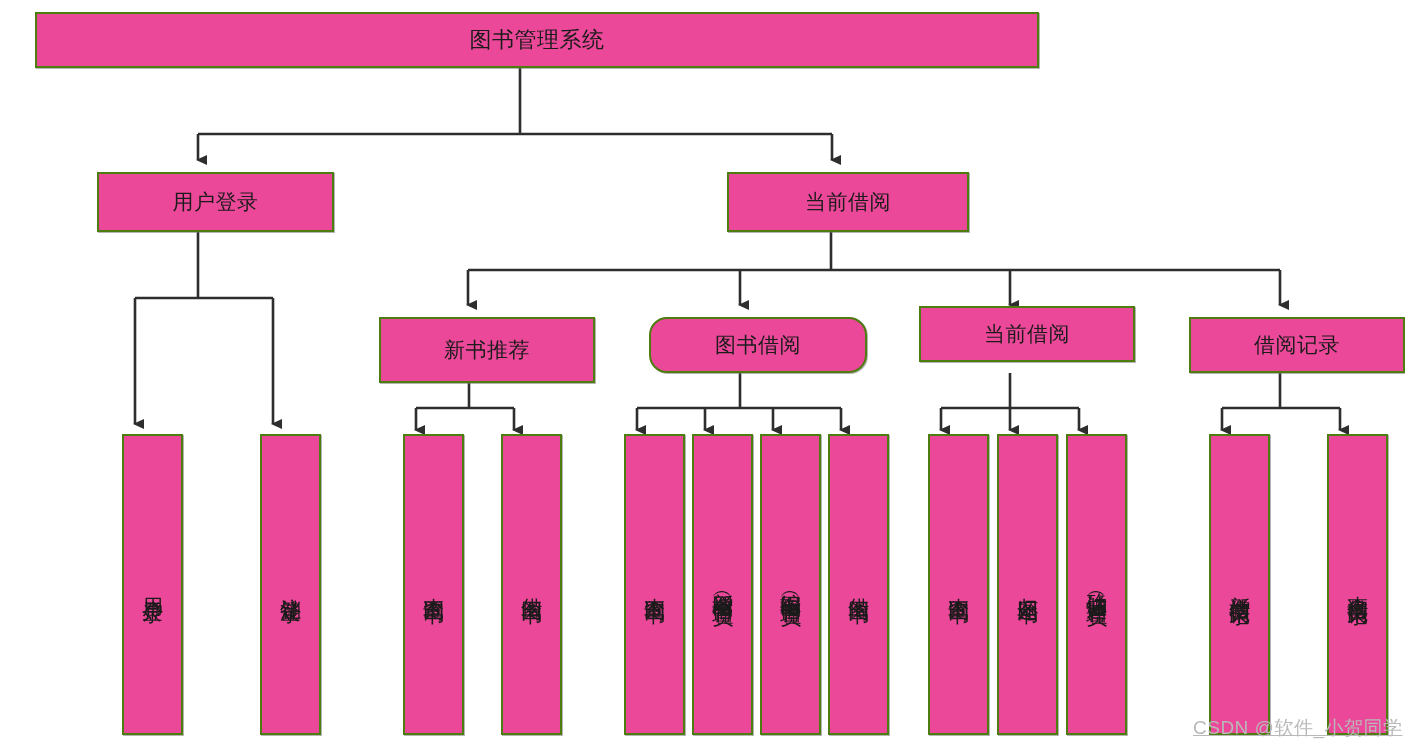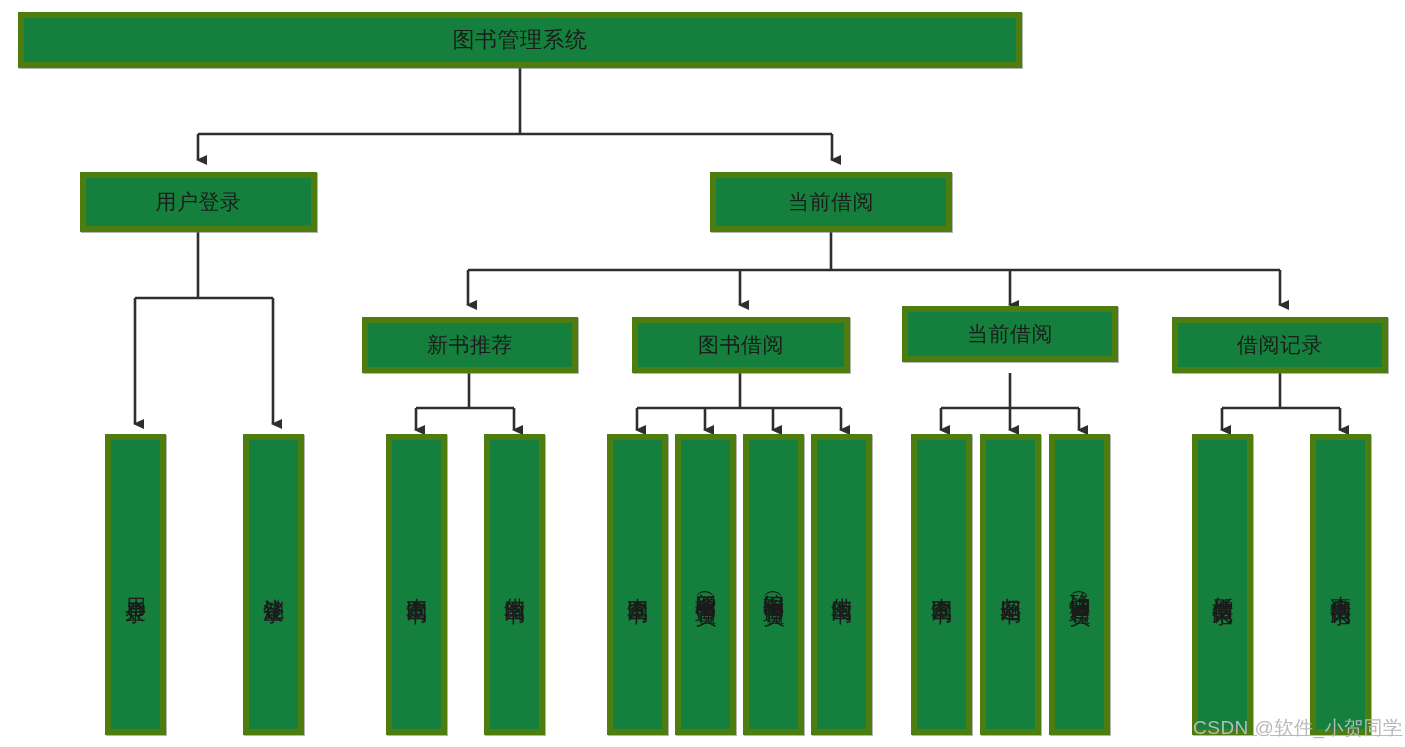--- a/index.html
+++ b/index.html
@@ -21,27 +21,28 @@
     position: absolute;
     left: 0;
     top: 0;
     width: 1405px;
     height: 747px;
     pointer-events: none;
   }
   .node {
     position: absolute;
     box-sizing: border-box;
-    background: #15803d;
-    border: 6px solid #4d7c0f;
+    background: #ec4899;
+    border: 2px solid #4d7c0f;
     display: flex;
     align-items: center;
     justify-content: center;
     color: #1b1b1b;
     box-shadow: 1px 1px 0 rgba(120,120,120,0.55);
+    margin-left: 17px;
   }
   .node .label {
     display: block;
     text-align: center;
     line-height: 1.12;
     letter-spacing: 0.5px;
   }
   .node.horizontal .label {
     font-size: 21px;
   }
@@ -128,24 +129,24 @@
     <span class="label">图书管理系统</span>
   </div>
 
   <div class="node horizontal" style="left:80px; top:172px; width:237px; height:60px;">
     <span class="label">用户登录</span>
   </div>
   <div class="node horizontal" style="left:710px; top:172px; width:242px; height:60px;">
     <span class="label">当前借阅</span>
   </div>
 
-  <div class="node horizontal" style="left:362px; top:317px; width:216px; height:56px;">
+  <div class="node horizontal" style="left:362px; top:317px; width:216px; height:66px;">
     <span class="label">新书推荐</span>
   </div>
-  <div class="node horizontal" style="left:632px; top:317px; width:218px; height:56px;">
+  <div class="node horizontal" style="left:632px; top:317px; width:218px; height:56px;border-radius:18px;">
     <span class="label">图书借阅</span>
   </div>
   <div class="node horizontal" style="left:902px; top:306px; width:216px; height:56px;">
     <span class="label">当前借阅</span>
   </div>
   <div class="node horizontal" style="left:1172px; top:317px; width:216px; height:56px;">
     <span class="label">借阅记录</span>
   </div>
 
   <div class="node vertical" style="left:105px; top:434px; width:61px; height:301px;">

